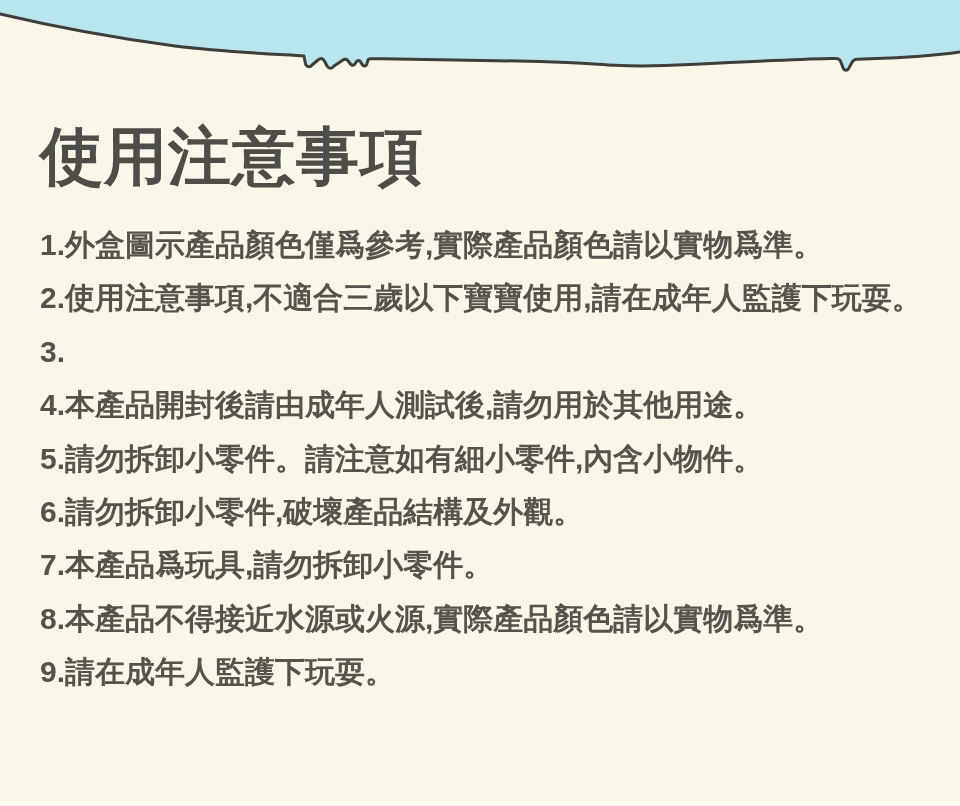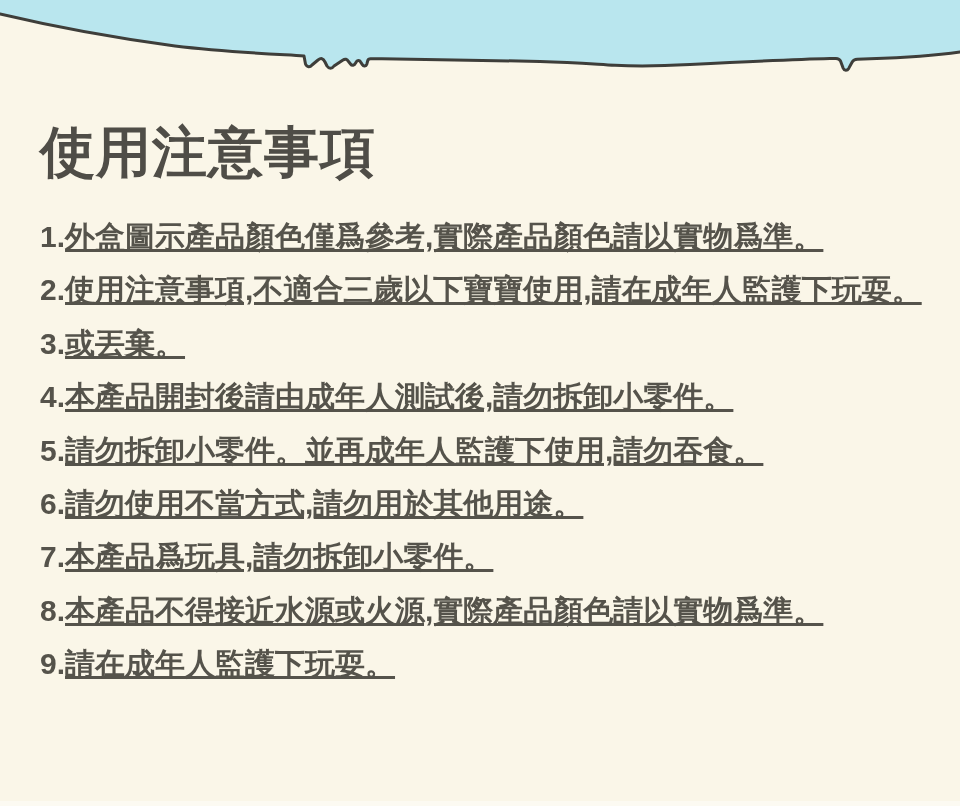--- a/index.html
+++ b/index.html
@@ -16,42 +16,42 @@
   .wave svg{display:block;width:960px;height:92px;}
   .wave-fill{fill:#b9e6ee;stroke:none;}
   .wave-line{fill:none;stroke:#3e3e3a;stroke-width:3;stroke-linecap:round;stroke-linejoin:round;}
   .content{
     position:relative;
     padding:125px 22px 0 40px;
     color:#55534b;
   }
   h1.title{
     margin:0;
-    font-size:55px;
+    font-size:63px;
     line-height:1;
     font-weight:bold;
     color:#4f4d47;
     letter-spacing:1px;
   }
   .list{
     margin-top:30px;
     font-size:30px;
     line-height:53.4px;
     font-weight:600;
   }
   .item{
     display:flex;
     align-items:flex-start;
   }
   .item .num{
     flex:0 0 auto;
     white-space:nowrap;
   }
   .item .lines{flex:1 1 auto;min-width:0;}
-  .item .line{white-space:nowrap;text-decoration:underline;}
+  .item .line{white-space:nowrap;}
   .bottom-edge{
     position:absolute;left:0;bottom:0;width:960px;height:5px;
     background:rgba(255,255,255,0.45);
   }
 </style>
 </head>
 <body>
 
 <div class="page">
 
@@ -104,42 +104,41 @@
       <div class="item">
         <span class="num">2.</span>
         <div class="lines">
           <div class="line">使用注意事項,不適合三歲以下寶寶使用,請在成年人監護下玩耍。</div>
         </div>
       </div>
 
       <div class="item">
         <span class="num">3.</span>
         <div class="lines">
-          <div class="line">或丟棄。</div>
         </div>
       </div>
 
       <div class="item">
         <span class="num">4.</span>
         <div class="lines">
-          <div class="line">本產品開封後請由成年人測試後,請勿拆卸小零件。</div>
+          <div class="line">本產品開封後請由成年人測試後,請勿用於其他用途。</div>
         </div>
       </div>
 
       <div class="item">
         <span class="num">5.</span>
         <div class="lines">
-          <div class="line">請勿拆卸小零件。並再成年人監護下使用,請勿吞食。</div>
+          <div class="line">請勿拆卸小零件。請注意如有細小零件,內含小物件。</div>
         </div>
       </div>
 
       <div class="item">
         <span class="num">6.</span>
         <div class="lines">
-          <div class="line">請勿使用不當方式,請勿用於其他用途。</div>
+          <div class="line">請勿拆卸小零件,破壞產品結構及外觀。</div>
         </div>
       </div>
 
       <div class="item">
         <span class="num">7.</span>
         <div class="lines">
           <div class="line">本產品爲玩具,請勿拆卸小零件。</div>
         </div>
       </div>
 

